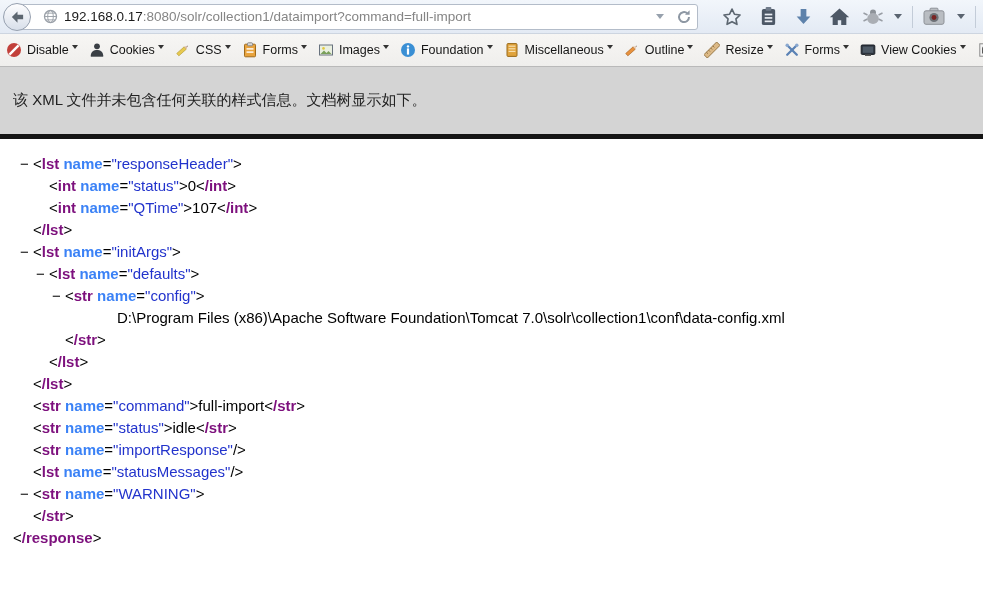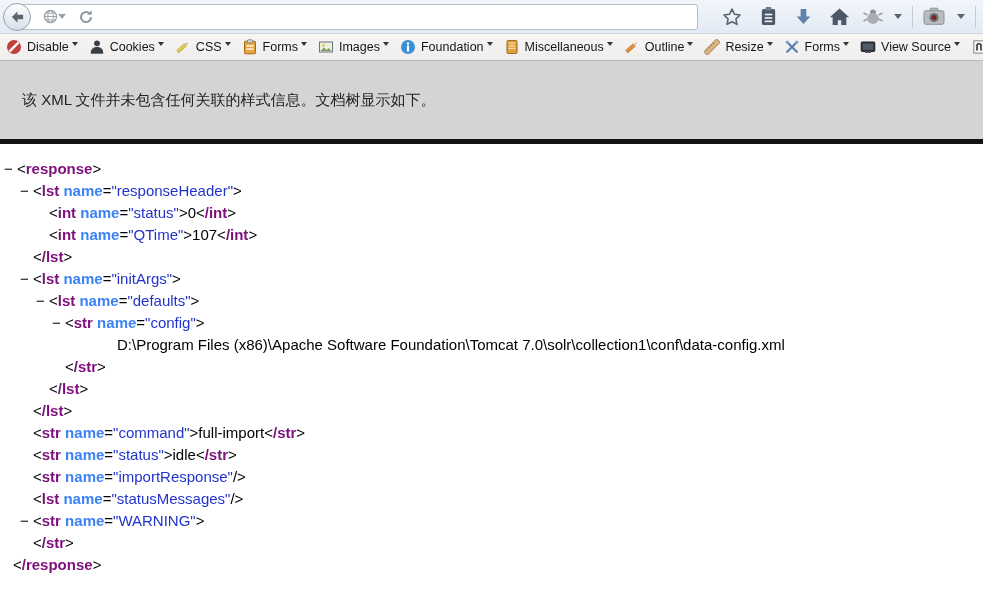--- a/index.html
+++ b/index.html
@@ -33,35 +33,35 @@
     border-top:5px solid #97a1ad;flex:0 0 auto;
   }
   .nav-icons{display:flex;align-items:center;margin-left:15px;flex:1 0 auto;}
   .nav-btn{display:flex;align-items:center;justify-content:center;height:30px;padding:0 8px;flex:0 0 auto;}
   .nav-caret{width:0;height:0;border-left:4px solid transparent;border-right:4px solid transparent;
     border-top:5px solid #5a6470;margin:0 6px;}
   .nav-sep{width:1px;height:22px;background:#c3ccd8;margin:0 4px;flex:0 0 auto;}
   .burger{display:flex;flex-direction:column;gap:3px;}
   
   .dev-toolbar{
-    height:27px;display:flex;align-items:center;box-sizing:border-box;
+    height:33px;display:flex;align-items:center;box-sizing:border-box;
     background:linear-gradient(#f7f6f4,#efeeec);
     border-bottom:1px solid #b9b9b9;padding:0 6px;overflow:hidden;
   }
   .dt-item{display:flex;align-items:center;margin-right:11px;flex:0 0 auto;white-space:nowrap;}
   .dt-icon{width:17px;height:17px;margin-right:4px;display:flex;align-items:center;}
   .dt-icon svg{width:16px;height:16px;}
   .dt-label{font-size:12.5px;color:#151515;}
   .dt-caret{width:0;height:0;border-left:3.5px solid transparent;border-right:3.5px solid transparent;
     border-top:4px solid #333;margin-left:3px;position:relative;top:-3px;}
   
   .notice-bar{
-    height:83px;box-sizing:border-box;background:#d4d4d4;
+    height:72px;box-sizing:border-box;background:#d4d4d4;
     border-bottom:5px solid #141414;
-    display:flex;align-items:center;padding-left:22px;
+    display:flex;align-items:center;padding-left:13px;
   }
   .notice-text{font-size:15px;color:#222;}
   
   .xml-view{padding-top:14px;font-size:15px;background:#fff;}
   .xml-line{line-height:22px;white-space:pre;}
   .dash{display:inline-block;width:13px;color:#000;cursor:pointer;}
   .c-t{color:#7d107d;font-weight:700;}
   .c-a{color:#3b82f6;font-weight:700;}
   .c-v{color:#2233cc;}
   .c-p{color:#000;}
@@ -77,20 +77,21 @@
     </svg>
   </div>
   <div class="url-bar">
     <svg width="15" height="15" viewBox="0 0 16 16">
       <circle cx="8" cy="8" r="6.4" fill="none" stroke="#9aa0a8" stroke-width="1.4"></circle>
       <ellipse cx="8" cy="8" rx="3" ry="6.4" fill="none" stroke="#9aa0a8" stroke-width="1"></ellipse>
       <line x1="1.6" y1="8" x2="14.4" y2="8" stroke="#9aa0a8" stroke-width="1"></line>
       <line x1="2.8" y1="4.4" x2="13.2" y2="4.4" stroke="#9aa0a8" stroke-width="1"></line>
       <line x1="2.8" y1="11.6" x2="13.2" y2="11.6" stroke="#9aa0a8" stroke-width="1"></line>
     </svg>
+    <div class="url-text"><span class="url-host">192.168.0.17</span><span class="url-rest">:8080/solr/collection1/dataimport?command=full-import</span></div>
     <div class="caret" style="margin-right:12px;"></div>
     <svg width="16" height="16" viewBox="0 0 16 16">
       <path d="M13 8a5 5 0 1 1-1.7-3.7" fill="none" stroke="#8d97a3" stroke-width="2"></path>
       <path d="M13.6 1.2v4.6H9z" fill="#8d97a3"></path>
     </svg>
   </div>
   <div class="nav-icons">
     <div class="nav-btn">
       <svg width="22" height="22" viewBox="0 0 24 24">
         <path d="M12 3.4l2.7 5.6 6.1.8-4.5 4.2 1.1 6-5.4-2.9-5.4 2.9 1.1-6-4.5-4.2 6.1-.8z" fill="none" stroke="#5c6670" stroke-width="1.8" stroke-linejoin="round"></path>
@@ -272,41 +273,40 @@
         <span class="dt-caret"></span>
       </span>
       <span class="dt-item">
         <span class="dt-icon">
           <svg viewBox="0 0 16 16">
             <rect x="1.2" y="3" width="13.6" height="9.4" rx="1" fill="#2f3640" stroke="#1a1f26"></rect>
             <rect x="2.8" y="4.6" width="10.4" height="6.2" fill="#4e5a66"></rect>
             <rect x="5" y="12.4" width="6" height="1.6" fill="#5a5a5a"></rect>
           </svg>
         </span>
-        <span class="dt-label">View Source</span>
+        <span class="dt-label">View Cookies</span>
         <span class="dt-caret"></span>
       </span>
       <span class="dt-item">
         <span class="dt-icon">
           <svg viewBox="0 0 16 16">
             <rect x="2.8" y="1.8" width="10.4" height="12.4" fill="#f4f4f4" stroke="#8a8a8a"></rect>
             <path d="M6 11.4V6.8a2 2 0 0 1 4 0v4.6" fill="none" stroke="#333" stroke-width="1.6"></path>
           </svg>
         </span>
       </span>
     </div>
 
 </div>
 
 <div class="notice-bar">
   <span class="notice-text">该 XML 文件并未包含任何关联的样式信息。文档树显示如下。</span>
 </div>
 
 <div class="xml-view" id="xml-view">
-    <div class="xml-line" style="padding-left: 4px;"><span class="dash">−</span><span class="c-p">&lt;</span><span class="c-t">response</span><span class="c-p">&gt;</span></div>
     <div class="xml-line" style="padding-left: 20px;"><span class="dash">−</span><span class="c-p">&lt;</span><span class="c-t">lst</span><span class="c-a"> name</span><span class="c-p">=</span><span class="c-v">"responseHeader"</span><span class="c-p">&gt;</span></div>
     <div class="xml-line" style="padding-left: 36px;"><span class="dash"></span><span class="c-p">&lt;</span><span class="c-t">int</span><span class="c-a"> name</span><span class="c-p">=</span><span class="c-v">"status"</span><span class="c-p">&gt;</span><span class="c-x">0</span><span class="c-p">&lt;</span><span class="c-t">/int</span><span class="c-p">&gt;</span></div>
     <div class="xml-line" style="padding-left: 36px;"><span class="dash"></span><span class="c-p">&lt;</span><span class="c-t">int</span><span class="c-a"> name</span><span class="c-p">=</span><span class="c-v">"QTime"</span><span class="c-p">&gt;</span><span class="c-x">107</span><span class="c-p">&lt;</span><span class="c-t">/int</span><span class="c-p">&gt;</span></div>
     <div class="xml-line" style="padding-left: 20px;"><span class="dash"></span><span class="c-p">&lt;</span><span class="c-t">/lst</span><span class="c-p">&gt;</span></div>
     <div class="xml-line" style="padding-left: 20px;"><span class="dash">−</span><span class="c-p">&lt;</span><span class="c-t">lst</span><span class="c-a"> name</span><span class="c-p">=</span><span class="c-v">"initArgs"</span><span class="c-p">&gt;</span></div>
     <div class="xml-line" style="padding-left: 36px;"><span class="dash">−</span><span class="c-p">&lt;</span><span class="c-t">lst</span><span class="c-a"> name</span><span class="c-p">=</span><span class="c-v">"defaults"</span><span class="c-p">&gt;</span></div>
     <div class="xml-line" style="padding-left: 52px;"><span class="dash">−</span><span class="c-p">&lt;</span><span class="c-t">str</span><span class="c-a"> name</span><span class="c-p">=</span><span class="c-v">"config"</span><span class="c-p">&gt;</span></div>
     <div class="xml-line" style="padding-left: 104px;"><span class="dash"></span><span class="c-x">D:\Program Files (x86)\Apache Software Foundation\Tomcat 7.0\solr\collection1\conf\data-config.xml</span></div>
     <div class="xml-line" style="padding-left: 52px;"><span class="dash"></span><span class="c-p">&lt;</span><span class="c-t">/str</span><span class="c-p">&gt;</span></div>
     <div class="xml-line" style="padding-left: 36px;"><span class="dash"></span><span class="c-p">&lt;</span><span class="c-t">/lst</span><span class="c-p">&gt;</span></div>

